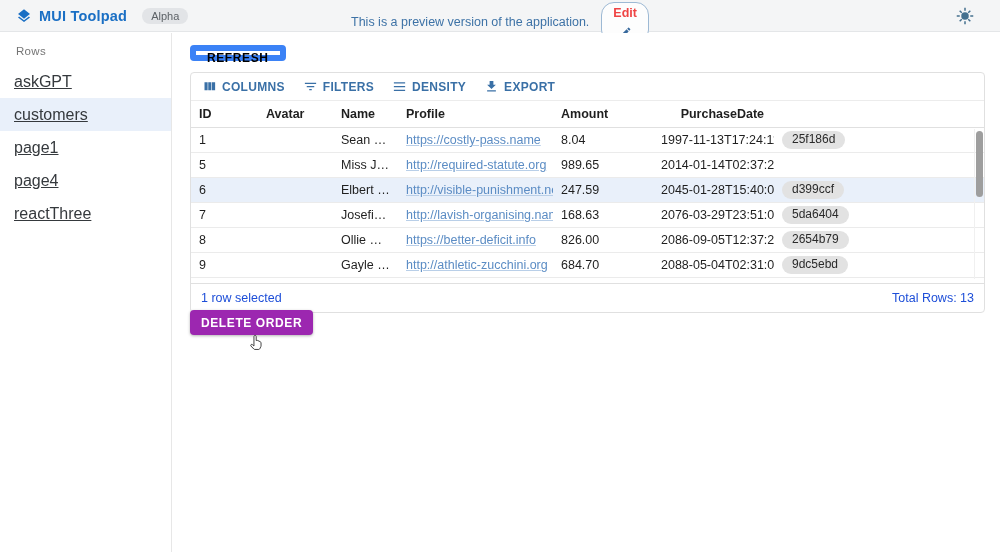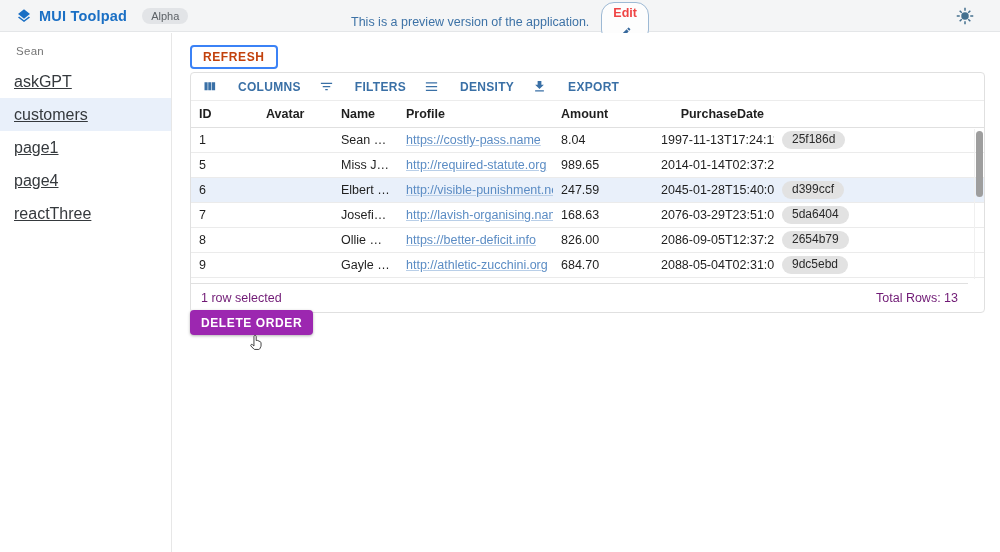--- a/index.html
+++ b/index.html
@@ -39,32 +39,32 @@
   }
   .sidebar-caption { font-size:11.5px; color:#757575; padding:12px 0 8px 16px; letter-spacing:.3px; }
   .nav-item {
     height:33px; display:flex; align-items:center; padding-left:14px;
     font-size:16px; color:#35393d; cursor:pointer;text-decoration:underline;
   }
   .nav-item.selected { background:#e9f0fa; }
   
   .main { position:absolute; left:173px; top:33px; width:827px; height:519px; background:#fff; }
   .refresh-btn {
-    position:absolute; left:17px; top:12px; height:24px; padding:0 11px;
-    background:#fff; border:2px solid #3b82f6; border-radius:4px;
-    color:#c2410c; font-size:12px; font-weight:bold; letter-spacing:.6px; cursor:pointer;
+    position:absolute; left:17px; top:12px; height:16px; padding:0 11px;
+    background:#fff; border:6px solid #3b82f6; border-radius:4px;
+    color:#000000; font-size:12px; font-weight:bold; letter-spacing:.6px; cursor:pointer;
     font-family:"Liberation Sans", sans-serif;
   }
   .grid {
     position:absolute; left:17px; top:39px; width:795px; height:241px;
     border:1px solid #e0e0e0; border-radius:4px; background:#fff;
   }
   .grid-toolbar { height:28px; display:flex; align-items:center; gap:4px; padding-left:4px; border-bottom:1px solid #ececec; }
   .tb-btn {
-    display:flex; align-items:center; gap:21px; border:none; background:transparent;
+    display:flex; align-items:center; gap:5px; border:none; background:transparent;
     color:#3a70a6; font-size:12px; font-weight:bold; letter-spacing:.3px;
     padding:4px 7px; border-radius:4px; cursor:pointer; font-family:"Liberation Sans", sans-serif;
   }
   .tb-btn svg { flex:0 0 auto; }
   .grid-header { display:flex; height:27px; border-bottom:1px solid #e0e0e0; align-items:center; font-weight:bold; font-size:12.5px; }
   .grid-row {
     display:flex; height:25px; align-items:center; font-size:12.5px;
     border-bottom:1px solid #ebebeb; cursor:pointer; background:#fff;
   }
   .grid-row.selected { background:#e9f0fa; }
@@ -92,23 +92,23 @@
   }
   .vscrollbar {
     position:absolute; right:0; top:56px; width:10px; height:150px;
     border-left:1px solid #f0f0f0;
   }
   .vscroll-thumb {
     position:absolute; left:1px; top:2px; width:7px; height:66px;
     background:#9e9e9e; border-radius:4px; cursor:grab;
   }
   .grid-footer {
-    position:absolute; left:0; right:16px; bottom:0; height:29px;
+    position:absolute; left:0; right:0; bottom:0; height:29px;
     border-top:1px solid #e0e0e0; display:flex; align-items:center;
-    justify-content:space-between; padding:0 10px 0 10px; font-size:12.5px; color:#701a75;
+    justify-content:space-between; padding:0 10px 0 10px; font-size:12.5px; color:#1d4ed8;
   }
   .delete-btn {
     position:absolute; left:17px; top:277px; height:25px; padding:0 11px;
     background:#9c27b0; border:none; border-radius:4px; color:#fff;
     font-size:12px; font-weight:bold; letter-spacing:.6px; cursor:pointer;
     box-shadow:0 1px 3px rgba(0,0,0,.3); font-family:"Liberation Sans", sans-serif;
   }
   .cursor-overlay { position:absolute; left:248px; top:334px; width:17px; height:17px; pointer-events:none; z-index:50; }
 </style>
 </head>
@@ -136,21 +136,21 @@
     </button>
   </div>
   <span class="theme-toggle">
     <svg width="18" height="18" viewBox="0 0 24 24" fill="#44708f">
       <path d="M12 7a5 5 0 1 0 0 10 5 5 0 0 0 0-10zm-1-6h2v4h-2V1zm0 18h2v4h-2v-4zM1 11h4v2H1v-2zm18 0h4v2h-4v-2zM4.2 5.6l1.4-1.4 2.8 2.8-1.4 1.4-2.8-2.8zm11.4 11.4 1.4-1.4 2.8 2.8-1.4 1.4-2.8-2.8zm2.8-12.8 1.4 1.4-2.8 2.8-1.4-1.4 2.8-2.8zM5.6 19.8l-1.4-1.4 2.8-2.8 1.4 1.4-2.8 2.8z"></path>
     </svg>
   </span>
 </header>
 
 <nav class="sidebar">
-  <div class="sidebar-caption">Sean</div>
+  <div class="sidebar-caption">Rows</div>
   <div class="nav-item">askGPT</div>
   <div class="nav-item selected">customers</div>
   <div class="nav-item">page1</div>
   <div class="nav-item">page4</div>
   <div class="nav-item">reactThree</div>
 </nav>
 
 <main class="main">
   <button class="refresh-btn">REFRESH</button>
 

